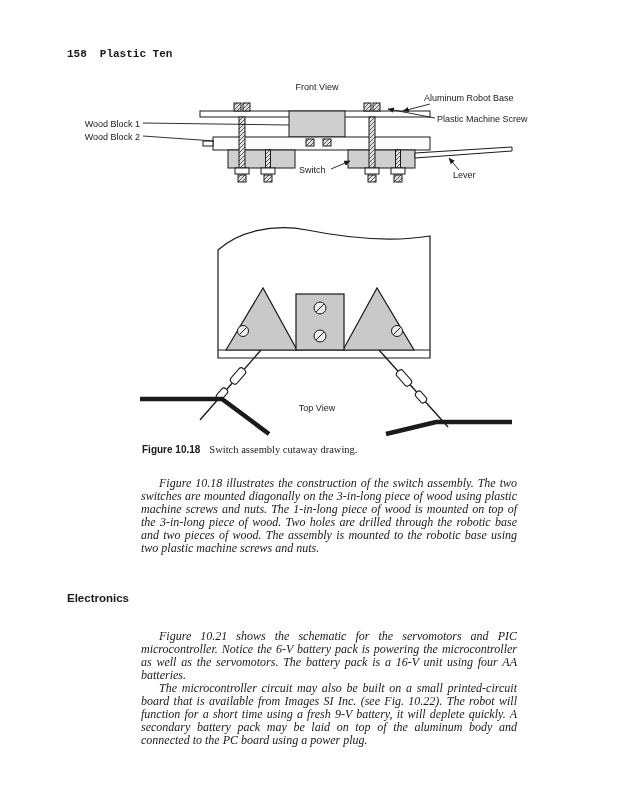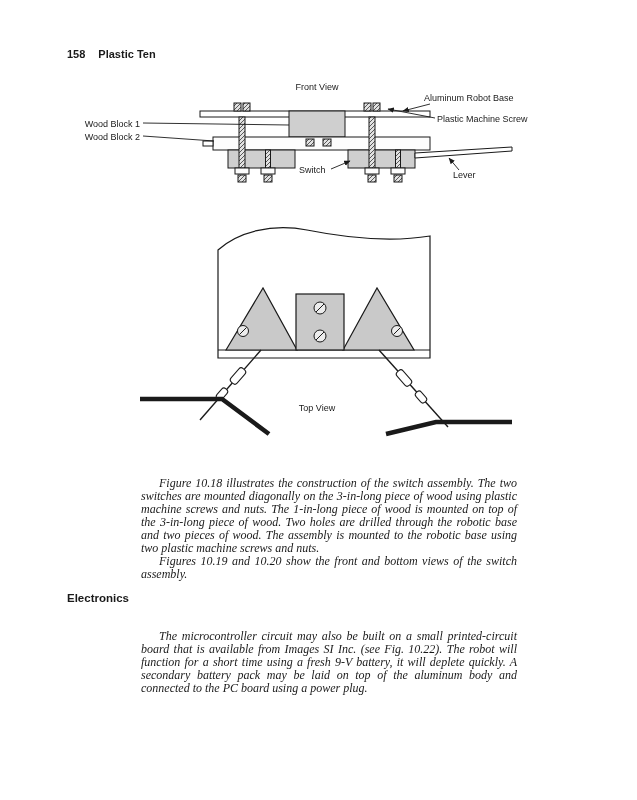--- a/index.html
+++ b/index.html
@@ -9,21 +9,21 @@
     height: 800px;
     background: #ffffff;
     font-family: "Liberation Serif", serif;
     color: #1a1a1a;
     overflow: hidden;
   }
   .running-head {
     position: absolute;
     left: 67px;
     top: 48px;
-    font-family: Liberation Sans, sans-serif;
+    font-family: Liberation Mono, monospace;
     font-weight: bold;
     font-size: 11px;
     display: flex;
     gap: 13px;
   }
   .figure-svg {
     position: absolute;
     left: 0;
     top: 75px;
   }
@@ -181,25 +181,28 @@
         <rect x="414.5" y="393.5" width="13" height="7" rx="3" fill="#ffffff" stroke-width="1" transform="rotate(49 421 397)"></rect>
       </g>
 
       <path d="M 140 399 L 222 399 L 269 434" stroke-width="4.5"></path>
       <path d="M 386 434 L 436 422 L 512 422" stroke-width="4.5"></path>
 
       <text class="fig-label" x="317" y="411" text-anchor="middle">Top View</text>
     </g>
   </svg>
 
+  <div class="caption">
+    <span class="cap-label">Figure 10.18</span><span>Switch assembly cutaway drawing.</span>
+  </div>
 
   <div class="body-text" id="body-block-1">
     <p>Figure 10.18 illustrates the construction of the switch assembly. The two switches are mounted diagonally on the 3-in-long piece of wood using plastic machine screws and nuts. The 1-in-long piece of wood is mounted on top of the 3-in-long piece of wood. Two holes are drilled through the robotic base and two pieces of wood. The assembly is mounted to the robotic base using two plastic machine screws and nuts.</p>
-    <p>Figures 10.19 and 10.20 show the front and bottom views of the switch assembly.</p>
   </div>
 
   <div class="section-heading">Electronics</div>
 
   <div class="body-text" id="body-block-2">
+    <p>Figure 10.21 shows the schematic for the servomotors and PIC microcontroller. Notice the 6-V battery pack is powering the microcontroller as well as the servomotors. The battery pack is a 16-V unit using four AA batteries.</p>
     <p>The microcontroller circuit may also be built on a small printed-circuit board that is available from Images SI Inc. (see Fig. 10.22). The robot will function for a short time using a fresh 9-V battery, it will deplete quickly. A secondary battery pack may be laid on top of the aluminum body and connected to the PC board using a power plug.</p>
   </div>
 
 </div>
 
 </body></html>

